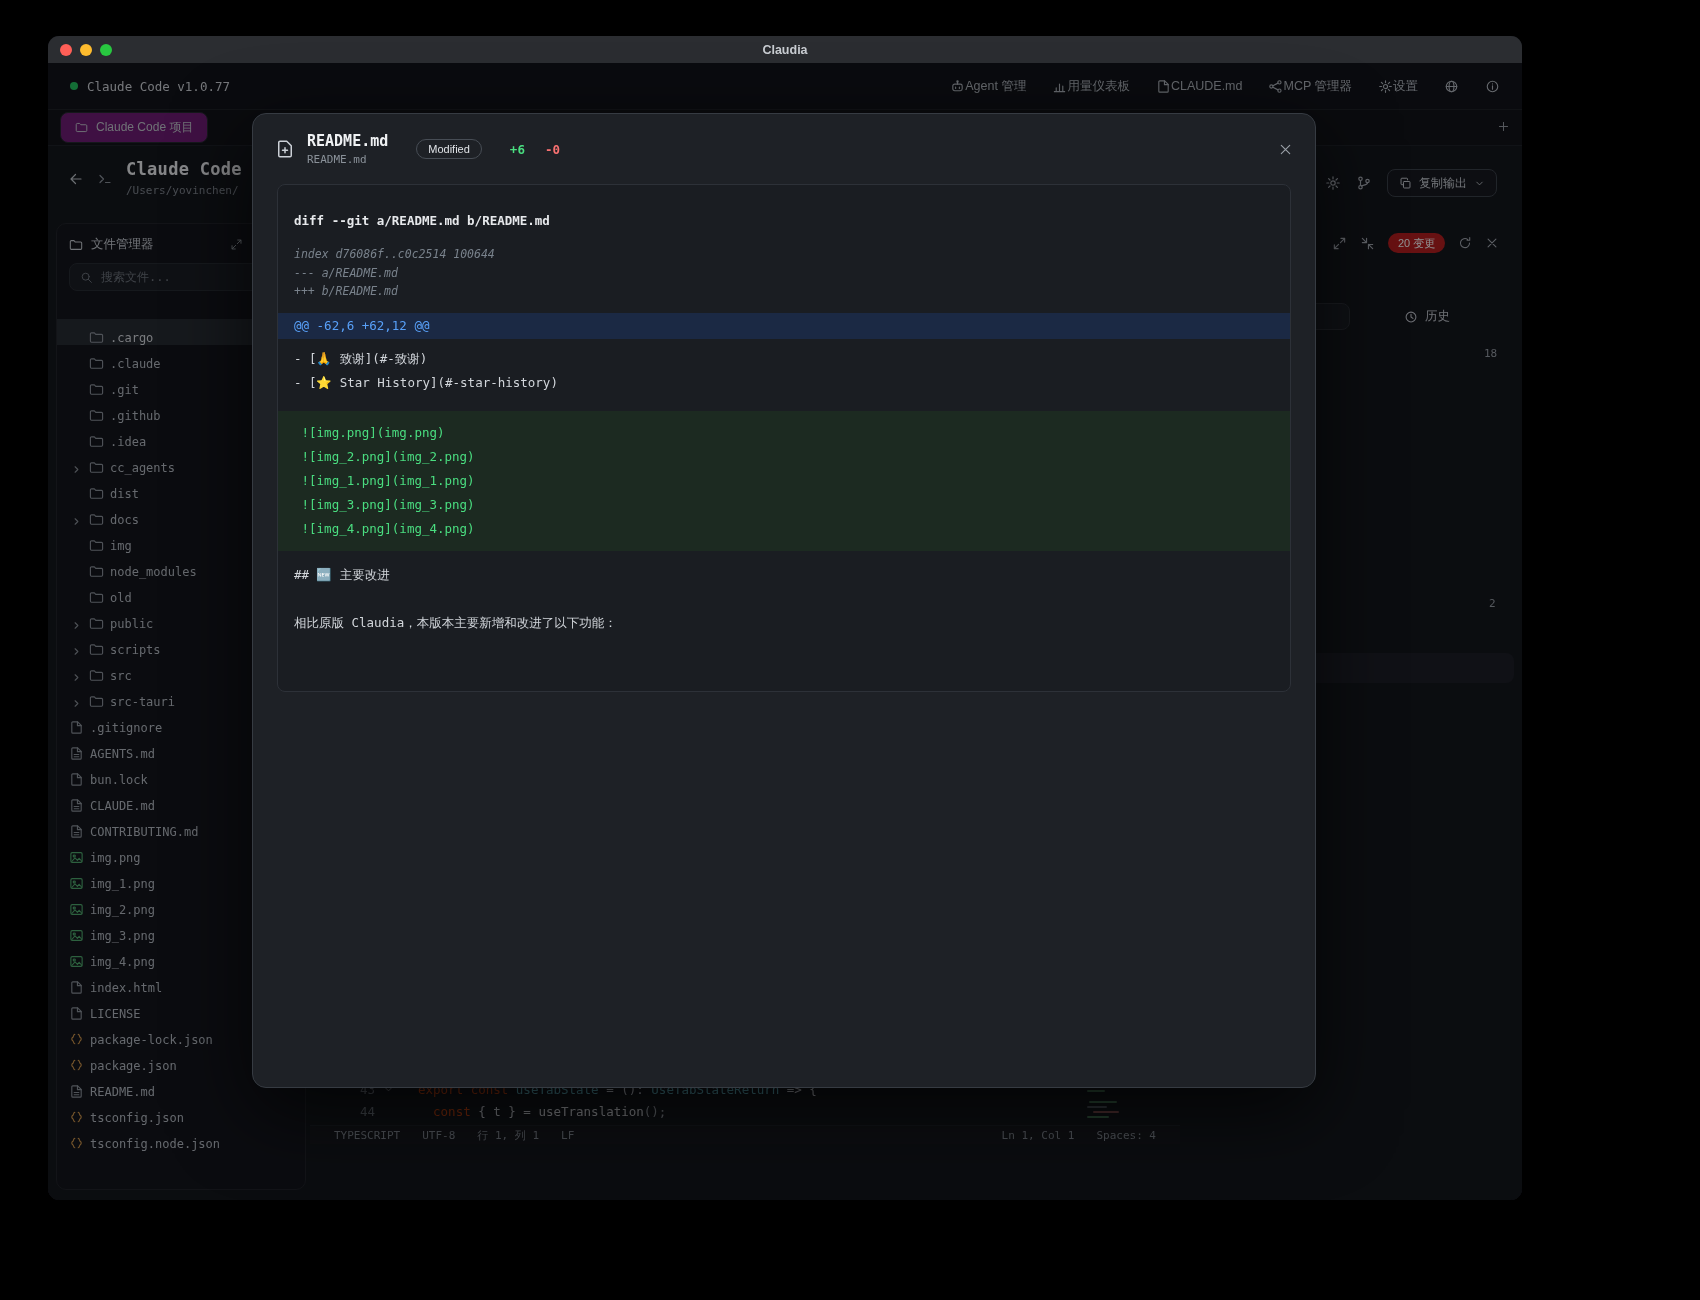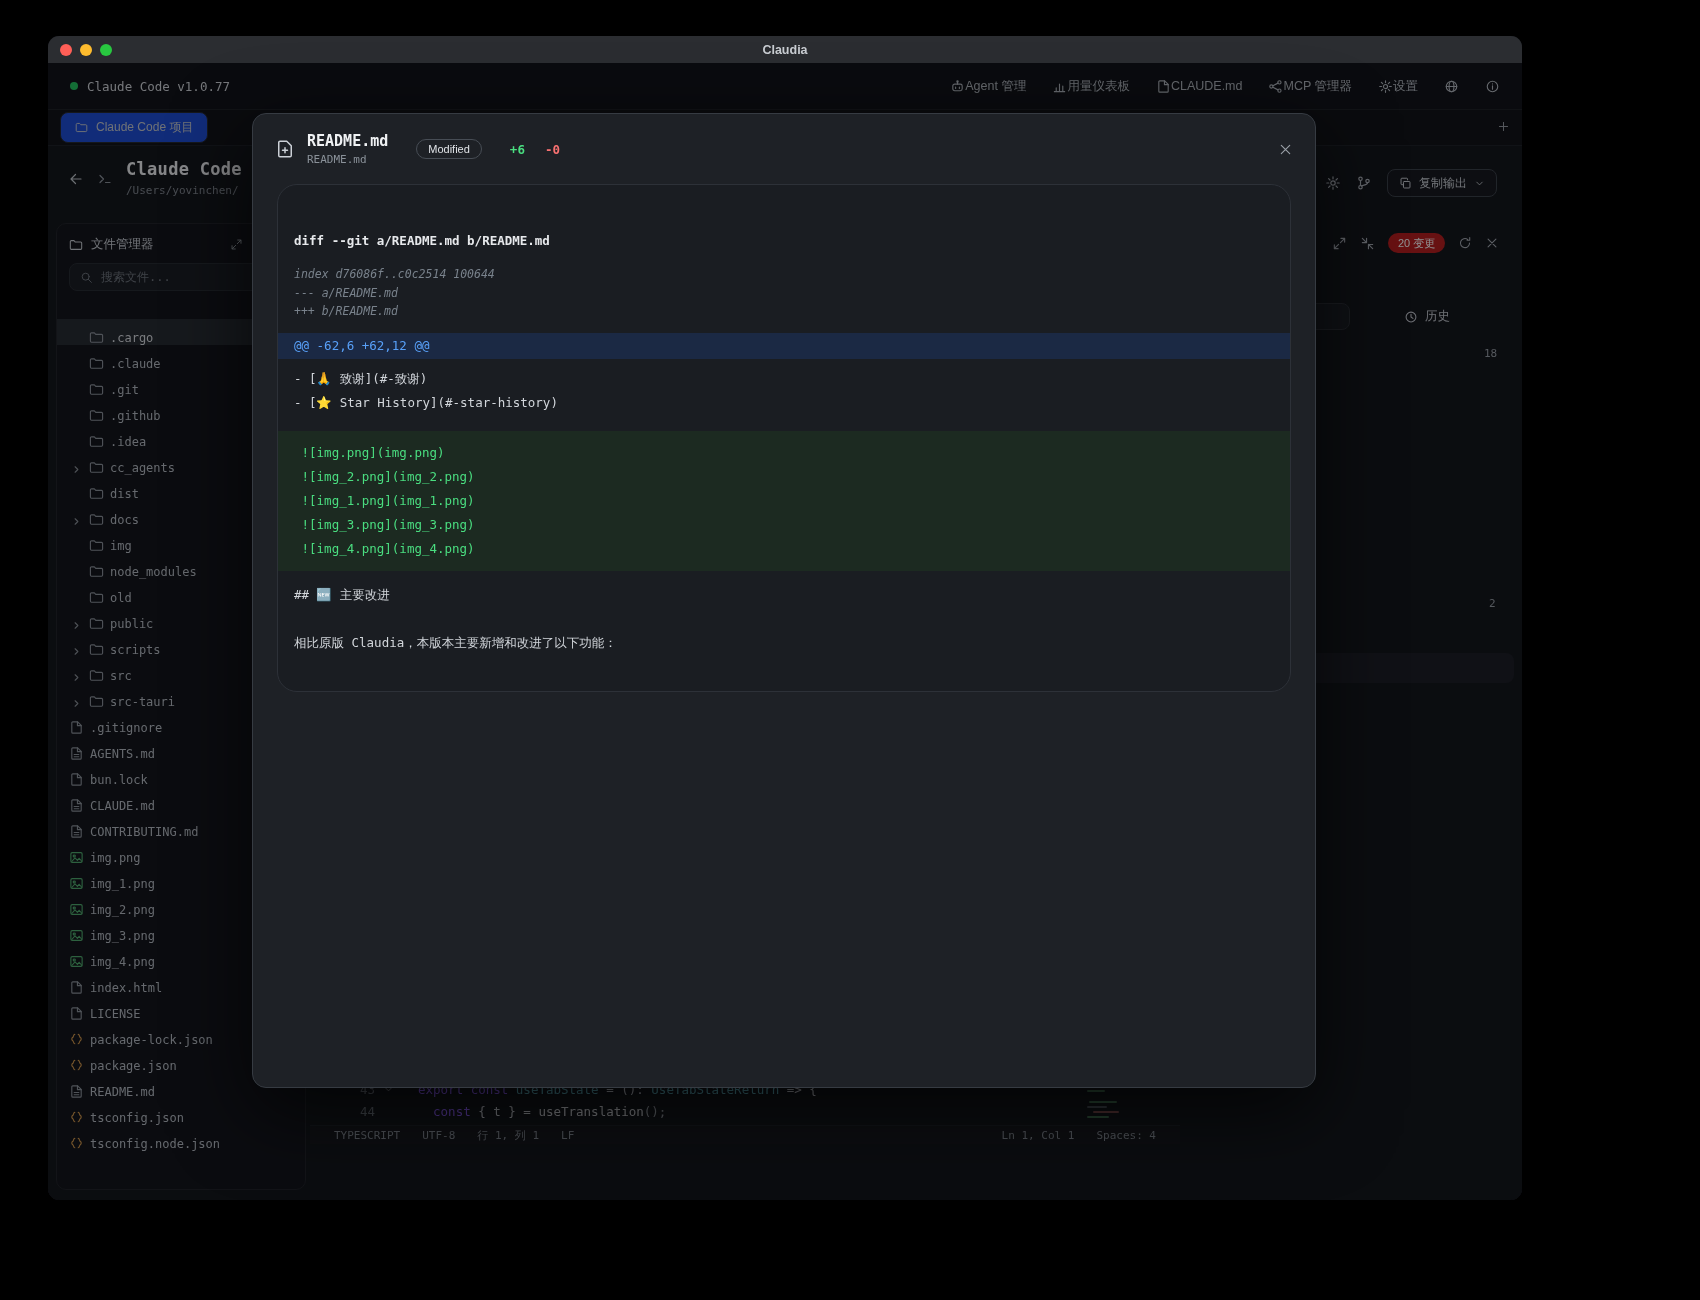--- a/index.html
+++ b/index.html
@@ -22,21 +22,21 @@
 
   
   .header{height:47px;display:flex;align-items:center;padding:0 22px;background:#101216;border-bottom:1px solid #1c1f24}
   .brand{display:flex;align-items:center;gap:9px;color:#d2d6db;font-size:12.5px;font-family:"DejaVu Sans Mono",monospace}
   .gdot{width:8px;height:8px;border-radius:50%;background:#22c55e}
   .menu{margin-left:auto;display:flex;align-items:center;gap:26px;color:#b4bac1;font-size:12.5px}
   .menu-item{display:flex;align-items:center;cursor:default}
 
   
   .tabbar{height:36px;display:flex;align-items:center;padding:0 12px;background:#0f1115;border-bottom:1px solid #1d2025}
-  .tab{display:flex;align-items:center;gap:8px;padding:6px 14px;background:#1d4ed8;border:1px solid #24272d;
+  .tab{display:flex;align-items:center;gap:8px;padding:6px 14px;background:#701a75;border:1px solid #24272d;
     border-radius:8px;color:#c6cbd1;font-size:12px}
   .tab-plus{margin-left:auto;color:#9aa0a7}
 
   
   .proj{position:absolute;left:20px;top:96px;display:flex;gap:13px;color:#8d949c}
   .proj .back{margin-top:12px;color:#c2c7cd}
   .proj .term{margin-top:12px}
   .ptitle{font-size:17px;font-weight:bold;color:#eef0f2;letter-spacing:.3px;font-family:"DejaVu Sans Mono",monospace}
   .ppath{font-size:11px;color:#81888f;margin-top:5px;font-family:"DejaVu Sans Mono",monospace}
 
@@ -78,21 +78,21 @@
   .trow.sel .tname{color:#d8dce0}
 
   
   .cline{position:absolute;left:300px;display:flex;align-items:center;height:20px;
     font-family:"DejaVu Sans Mono",monospace;font-size:12.5px;white-space:pre}
   .cl43{top:1016px}.cl44{top:1038px}
   .lnum{width:27px;text-align:right;color:#6b727a}
   .fold{width:26px;display:flex;justify-content:center;color:#8a9097}
   .fold .icon{width:11px;height:11px}
   .codetxt{padding-left:17px}
-  .tk-kw{color:#8b5cf6}.tk-fn{color:#5fb3c0}.tk-ty{color:#5fb3c0}
+  .tk-kw{color:#c2410c}.tk-fn{color:#5fb3c0}.tk-ty{color:#5fb3c0}
   .tk-pl{color:#c8ccd2}.tk-id{color:#d4d7db}.tk-pn{color:#9aa0a7}
   .mmap{position:absolute;left:1037px;top:1014px;width:52px;height:48px}
   .mmap i{position:absolute;height:2px;border-radius:1px}
   .sbar{position:absolute;left:262px;top:1062px;width:870px;height:19px;display:flex;align-items:center;
     gap:22px;padding:0 24px;font-size:11px;color:#878e96;font-family:"DejaVu Sans Mono",monospace;
     background:#14161a;border-top:1px solid #1d2025}
   .sbar .right{margin-left:auto;display:flex;gap:22px}
 
   
   .dim{position:absolute;inset:0;background:rgba(4,5,7,.45);z-index:50}
@@ -103,22 +103,22 @@
   .mhead{display:flex;align-items:center;padding:18px 22px 0;gap:12px}
   .mhead .ficon{color:#ccd1d7;width:20px;height:20px}
   .mtitle{font-size:15px;font-weight:bold;color:#f0f2f4;font-family:"DejaVu Sans Mono",monospace}
   .msub{font-size:11px;color:#8a9199;margin-top:3px;font-family:"DejaVu Sans Mono",monospace}
   .mbadge{margin-left:16px;border:1px solid #474d55;border-radius:999px;padding:3px 11px;
     font-size:11px;color:#dfe2e6;white-space:nowrap}
   .plus{margin-left:16px;color:#4ade80;font-weight:bold;font-size:12.5px;font-family:"DejaVu Sans Mono",monospace}
   .minus{margin-left:8px;color:#f87171;font-weight:bold;font-size:12.5px;font-family:"DejaVu Sans Mono",monospace}
   .mclose{margin-left:auto;color:#9aa0a7}
   .mbody{padding:18px 24px}
-  .diffbox{border:1px solid #2d3138;border-radius:20px;background:#1a1d22;height:508px;overflow:hidden;
-    padding-top:44px;font-family:"DejaVu Sans Mono",monospace;font-size:12.5px}
+  .diffbox{border:1px solid #2d3138;border-radius:8px;background:#1a1d22;height:508px;overflow:hidden;
+    padding-top:24px;font-family:"DejaVu Sans Mono",monospace;font-size:12.5px}
   .dline{padding:0 16px;line-height:24px;white-space:pre;color:#d2d6db}
   .dcmd{font-weight:bold;color:#e7e9ec}
   .dmetagrp{margin-top:12px}
   .dmeta{color:#79828c;font-style:italic;font-size:11.5px;line-height:18.5px}
   .dhunk{margin-top:12px;background:#1b2944;color:#58a0f8;line-height:26px}
   .dctx1{margin-top:8px}
   .daddgrp{margin-top:16px;background:#1c2a21;padding:10px 0}
   .dadd{color:#4ade80}
   .dctx3{margin-top:12px}
   .dctx4{margin-top:24px}

